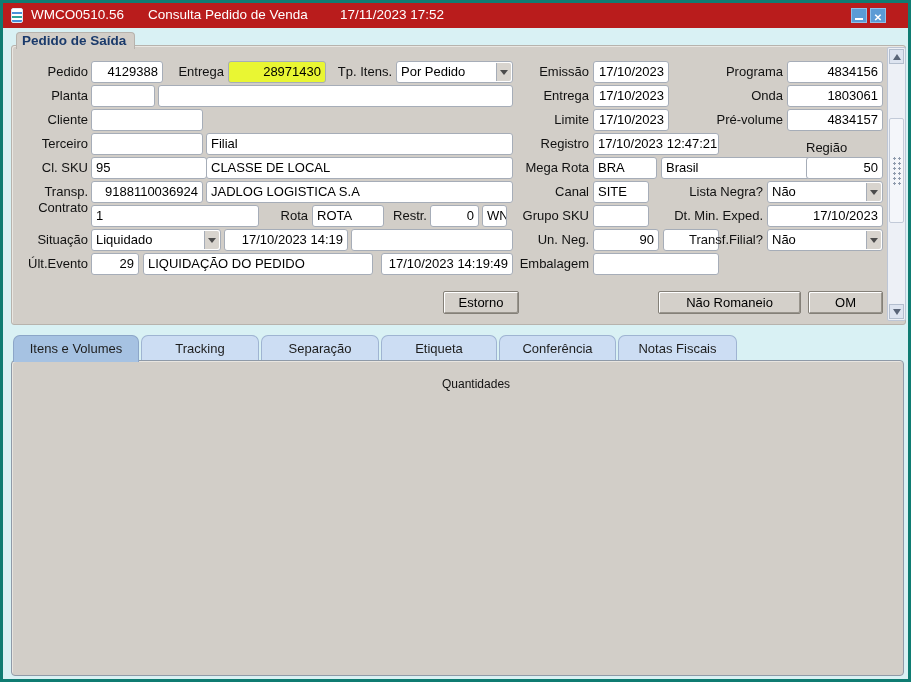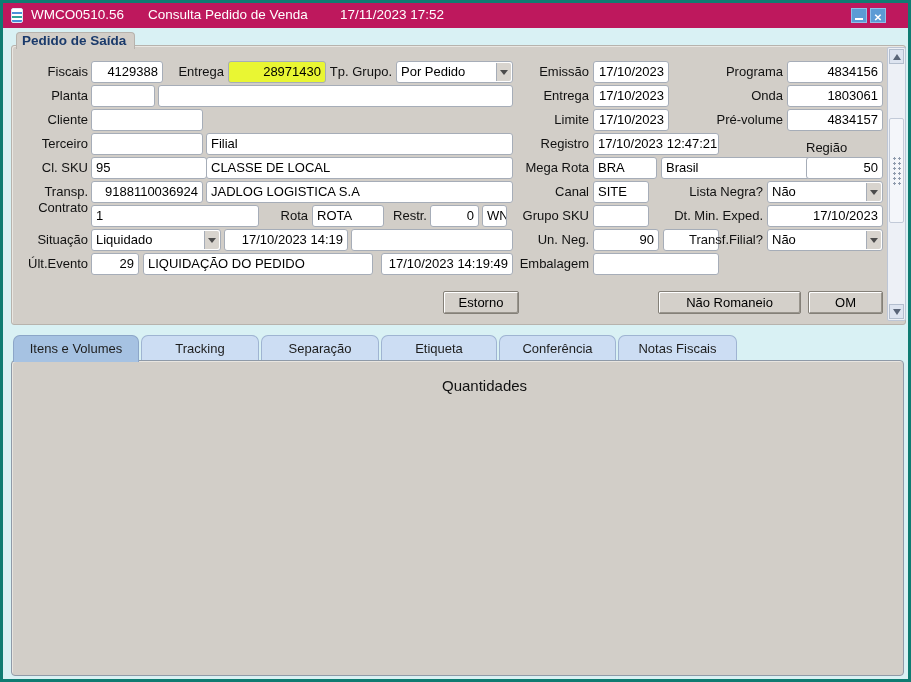--- a/index.html
+++ b/index.html
@@ -3,21 +3,21 @@
 <meta charset="utf-8">
 <style>
   * { margin:0; padding:0; box-sizing:border-box; }
   html,body { background:#9aa0a6; }
   .win {
     position:relative; width:911px; height:682px;
     background:#D9F1F4; border:3px solid #0F7C72; overflow:hidden;
     font-family:"Liberation Sans", sans-serif;
   }
   
-  .titlebar { position:absolute; left:0; top:0; width:100%; height:25px; background:#be185d;text-decoration:underline; }
+  .titlebar { position:absolute; left:0; top:0; width:100%; height:25px; background:#b91c1c;text-decoration:underline; }
   .tt { position:absolute; top:4px; color:#fff; font-size:13.5px; white-space:nowrap; }
   .titleicon { position:absolute; left:8px; top:5px; width:12px; height:15px; border-radius:2px;
     background:linear-gradient(#ffffff 0 3px,#4a90d9 3px 5px,#ffffff 5px 7px,#2fa39a 7px 9px,#ffffff 9px 11px,#4a90d9 11px 13px,#ffffff 13px); border:1px solid #dce8f5; }
   .winbtn { position:absolute; top:5px; width:16px; height:15px; background:#5B9BD5; border:1px solid #8FC0E8;
     display:flex; align-items:center; justify-content:center; cursor:default; }
   .glyph-min { width:8px; height:2px; background:#fff; margin-top:6px; }
   .glyph-x::before { content:"✕"; color:#fff; font-size:10px; font-weight:bold; line-height:13px; }
   
   .gpanel { position:absolute; left:8px; top:42px; width:895px; height:280px; background:#D2CEC8;
     border:1px solid #B7B3AD; border-radius:3px; box-shadow:inset 1px 1px 0 #EAE7E2; }
@@ -51,21 +51,21 @@
   .tab { position:absolute; top:332px; height:26px; background:#CCDDF3; border:1px solid #9FB4D2; border-bottom:none;
     border-radius:7px 7px 0 0; font-size:13px; color:#1d1d1d; text-align:center; line-height:25px; z-index:1; }
   .tab.active { background:#A6C2E2; border-color:#8CA6C8; height:27px; z-index:3; }
   .tpanel { position:absolute; left:8px; top:357px; width:893px; height:316px; background:#D2CEC8;
     border:1px solid #8F9AA8; border-radius:4px; box-shadow:inset 1px 1px 0 #E8E5E0; z-index:2; }
   .iframe { position:absolute; border:1px solid #A9B3BF; border-radius:4px; box-shadow:1px 1px 0 #ECEAE6; }
   
   .thead { position:absolute; height:14px; line-height:14px; font-size:12px; color:#111; white-space:nowrap; }
   .thead.r { text-align:right; }
   .bracket { position:absolute; border-top:1px solid #3a3a3a; border-left:1px solid #3a3a3a; border-right:1px solid #3a3a3a; height:7px; }
-  .bracket-label { position:absolute; background:#D2CEC8; padding:0 6px; font-size:15px; color:#111; z-index:2; white-space:nowrap; }
+  .bracket-label { position:absolute; background:#D2CEC8; padding:0 6px; font-size:12px; color:#111; z-index:2; white-space:nowrap; }
   
   .sb { position:absolute; width:19px; background:#EDF0F6; border:1px solid #BDC6D6; border-radius:2px; }
   .sb .up,.sb .dn { position:absolute; left:1px; right:1px; height:15px; background:#DDE4F0; border:1px solid #B3BECE;
     display:flex; align-items:center; justify-content:center; }
   .sb .up { top:1px; } .sb .dn { bottom:1px; }
   .sb .up i { width:0;height:0;border-left:4px solid transparent;border-right:4px solid transparent;border-bottom:6px solid #5A6578; }
   .sb .dn i { width:0;height:0;border-left:4px solid transparent;border-right:4px solid transparent;border-top:6px solid #5A6578; }
   .sb .thumb { position:absolute; left:1px; right:1px; background:#F4F6FA; border:1px solid #C2CAD8; border-radius:2px;
     display:flex; align-items:center; justify-content:center; }
   .sb .thumb i { width:10px; height:30px;
@@ -89,25 +89,25 @@
         <span class="glyph-min"></span>
       </span>
     <span class="winbtn" style="right:22px">
         <span class="glyph-x"></span>
       </span>
   </div>
 
   <div class="gpanel"></div>
   <div class="gtitle">Pedido de Saída</div>
 
-  <div class="lbl" style="left:6px;top:58px;width:79px">Fiscais</div>
+  <div class="lbl" style="left:6px;top:58px;width:79px">Pedido</div>
   <div class="fld num" style="left:88px;top:58px;width:72px">4129388</div>
   <div class="lbl" style="left:163px;top:58px;width:58px">Entrega</div>
   <div class="fld num yellow" style="left:225px;top:58px;width:98px">28971430</div>
-  <div class="lbl" style="left:325px;top:58px;width:64px">Tp. Grupo.</div>
+  <div class="lbl" style="left:325px;top:58px;width:64px">Tp. Itens.</div>
   <div class="fld combo" style="left:393px;top:58px;width:117px">
     <span class="cv">Por Pedido</span>
     <span class="abtn">
         <i></i>
       </span>
   </div>
   <div class="lbl" style="left:518px;top:58px;width:68px">Emissão</div>
   <div class="fld num" style="left:590px;top:58px;width:76px">17/10/2023</div>
   <div class="lbl" style="left:700px;top:58px;width:80px">Programa</div>
   <div class="fld num" style="left:784px;top:58px;width:96px">4834156</div>

